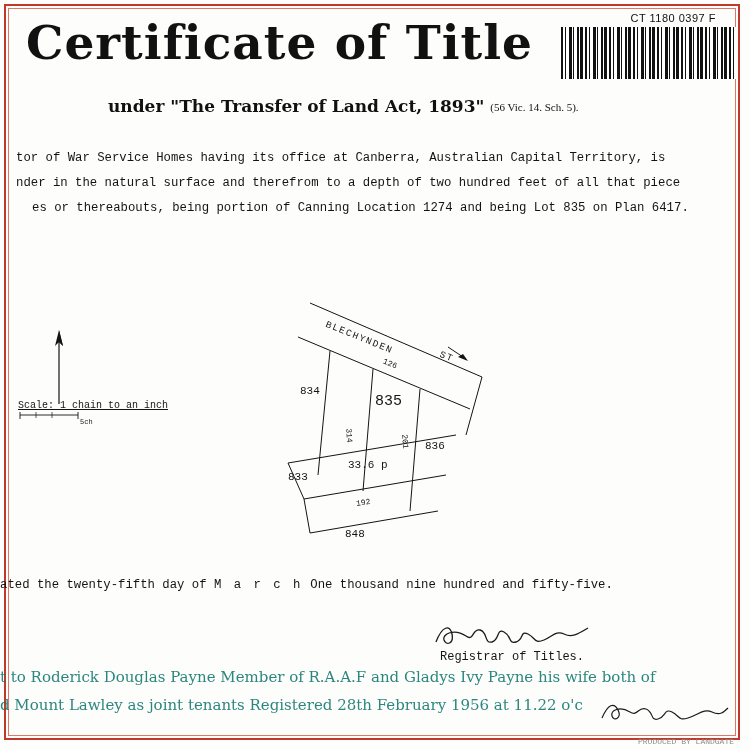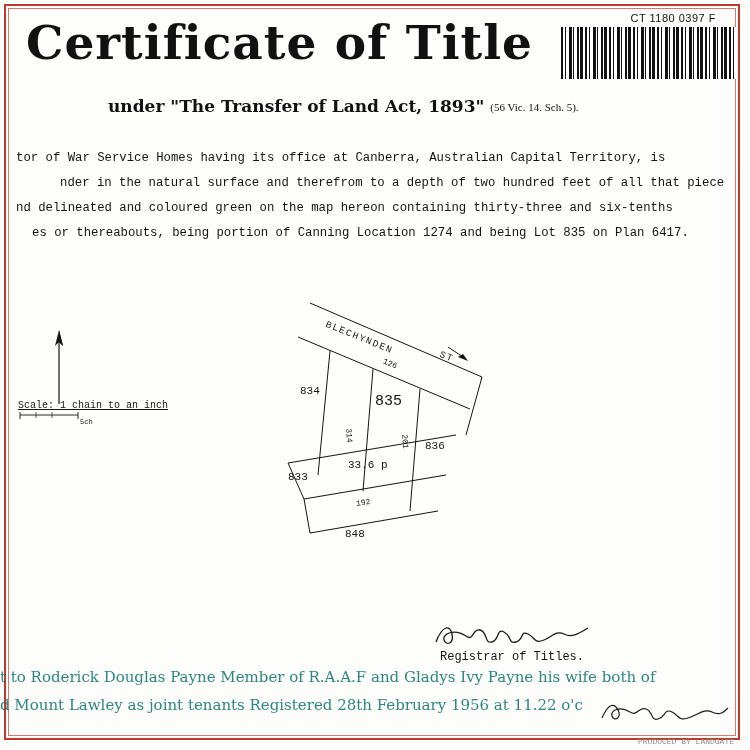--- a/index.html
+++ b/index.html
@@ -105,21 +105,21 @@
     width: 700px;
     font-family: "Liberation Mono", monospace;
     font-size: 12.3px;
     line-height: 25px;
     color: #141414;
     white-space: nowrap;
   }
   .bodytext .ln { display: block; }
   .l1 { padding-left: 0px; }
   .l2 { padding-left: 0px; }
-  .l3 { padding-left: 0px; margin-left: 44px; }
+  .l3 { padding-left: 0px; }
   .l4 { padding-left: 0px; }
   .l5 { padding-left: 16px; }
 
   
   .compass {
     position: absolute;
     left: 44px;
     top: 330px;
     width: 30px;
     height: 78px;
@@ -240,21 +240,20 @@
     <span>under "The Transfer of Land Act, 1893"</span>
     <span class="small">(56 Vic. 14. Sch. 5).</span>
   </div>
 
   <div class="barcode-label">CT 1180 0397  F</div>
   <div class="barcode"></div>
 
   <div class="bodytext">
     <span class="ln l1">tor of War Service Homes having its office at Canberra, Australian Capital Territory, is</span>
     <span class="ln l3">nder in the natural surface and therefrom to a depth of two hundred feet of all that piece</span>
-    <span class="ln l4">nd delineated and coloured green on the map hereon containing thirty-three and six-tenths</span>
     <span class="ln l5">es or thereabouts, being portion of Canning Location 1274 and being Lot 835 on Plan 6417.</span>
   </div>
 
   <div class="compass">
     <svg width="30" height="78" viewBox="0 0 30 78">
       <line x1="15" y1="8" x2="15" y2="74" stroke="#141414" stroke-width="1.2"></line>
       <polygon points="15,0 11,16 15,12 19,16" fill="#141414"></polygon>
       <polygon points="15,0 15,12 19,16" fill="#141414"></polygon>
     </svg>
   </div>
@@ -302,20 +301,25 @@
     <div class="dlabel" style="left:18px; top:186px;">833</div>
     <div class="dlabel" style="left:75px; top:243px;">848</div>
     <div class="dlabel" style="left:78px; top:174px;">33.6 p</div>
 
     <div class="dlabel tiny" style="left:113px; top:74px; transform:rotate(22deg);">126</div>
     <div class="dlabel tiny" style="left:72px; top:146px; transform:rotate(86deg);">314</div>
     <div class="dlabel tiny" style="left:128px; top:152px; transform:rotate(86deg);">201</div>
     <div class="dlabel tiny" style="left:86px; top:213px; transform:rotate(-9deg);">192</div>
   </div>
 
+  <div class="dated">
+    <span>ated the twenty-fifth day of</span>
+    <span class="sp">M a r c h</span>
+    <span>One thousand nine hundred and fifty-five.</span>
+  </div>
 
   <div class="sig-registrar">
     <svg width="160" height="26" viewBox="0 0 160 26">
       <path d="M4,20 C10,4 18,2 20,12 C22,22 14,24 12,18 C10,12 22,6 34,14 C42,20 40,6 48,8
                C56,10 52,22 60,20 C68,18 64,6 72,10 C80,14 76,22 84,20 C92,18 88,8 96,12
                C104,16 102,22 112,18 C120,15 124,8 132,12 C140,16 146,12 156,6" fill="none" stroke="#1a1a1a" stroke-width="1.3"></path>
     </svg>
   </div>
   <div class="registrar-caption">Registrar of Titles.</div>
 

